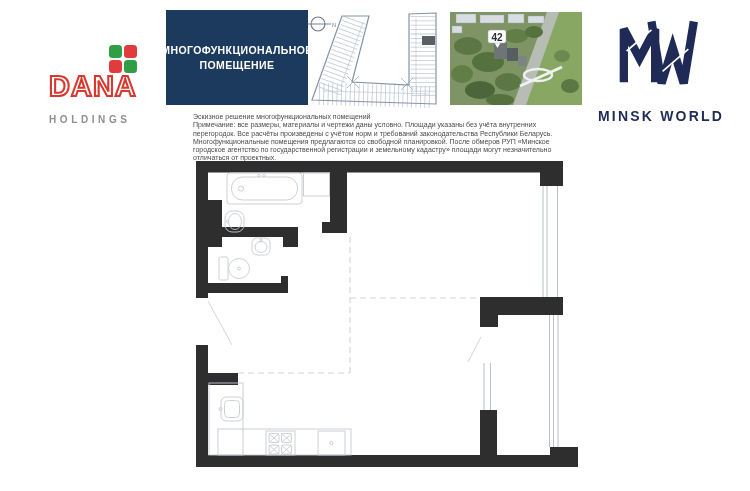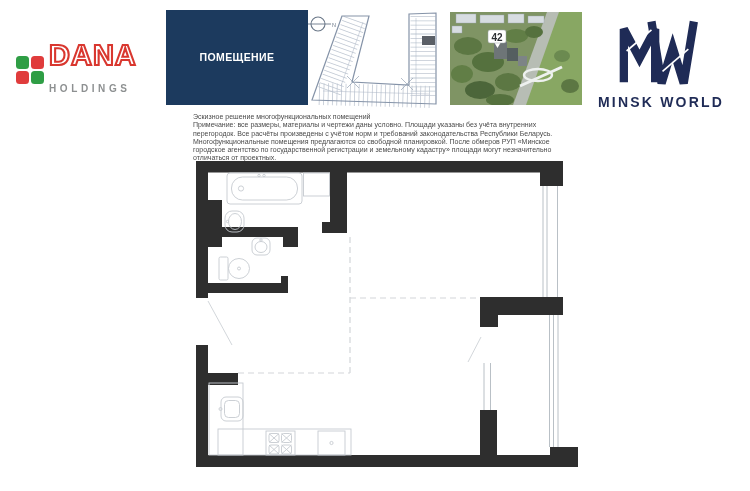--- a/index.html
+++ b/index.html
@@ -1,41 +1,41 @@
 <!DOCTYPE html>
 <html><head>
 <meta charset="utf-8">
 <style>
   html,body{margin:0;padding:0;background:#fff;}
   .stage{position:relative;width:750px;height:491px;background:#fff;overflow:hidden;
          font-family:"Liberation Sans", sans-serif;}
 
   
-  .dana{position:absolute;left:16px;top:42px;display:flex;align-items:center;}
+  .dana{position:absolute;left:44px;top:42px;display:flex;align-items:flex-end;flex-direction:column;}
   .dana-squares{display:grid;grid-template-columns:13px 13px;grid-template-rows:13px 13px;gap:2px;margin-top:3px;}
   .dana-squares span{border-radius:3.5px;display:block;}
   .sq-g{background:#2f9e45;}
   .sq-r{background:#e03c3c;}
   .dana-textcol{margin-left:5px;}
   .dana-brand{font-size:29px;font-weight:700;line-height:26px;letter-spacing:1px;
               color:#d9372f;-webkit-text-fill-color:#fff;-webkit-text-stroke:2.1px #d9372f;}
   .dana-sub{font-size:10px;font-weight:700;color:#8d9091;letter-spacing:3.6px;margin-top:15px;}
 
   
   .type-box{position:absolute;left:166px;top:10px;width:142px;height:95px;background:#1c3a5e;
             display:flex;flex-direction:column;align-items:center;justify-content:center;}
   .type-box span{color:#fff;font-size:10.5px;font-weight:700;letter-spacing:.4px;line-height:15px;}
 
   
   .site-thumb{position:absolute;left:303px;top:8px;}
   .aerial{position:absolute;left:450px;top:12px;text-align:right;}
 
   
   .mw{position:absolute;left:598px;top:16px;width:118px;text-align:center;}
-  .mw-word{font-size:14px;font-weight:700;color:#1f2b56;letter-spacing:2.2px;margin-top:4px;white-space:nowrap;}
+  .mw-word{font-size:14px;font-weight:700;color:#1f2b56;letter-spacing:2.2px;margin-top:18px;white-space:nowrap;}
 
   
   .notes{position:absolute;left:193px;top:113px;width:372px;color:#4a4a4a;}
   .notes p{margin:0;font-size:7px;line-height:8.3px;}
 
   
   .plan{position:absolute;left:185px;top:155px;}
   .caption{position:absolute;left:195px;top:467px;width:400px;text-align:center;
            font-size:11.5px;color:#3b3b3b;letter-spacing:.8px;}
 
@@ -53,20 +53,21 @@
       <span class="sq-r"></span>
       <span class="sq-g"></span>
     </div>
     <div class="dana-textcol">
       <div class="dana-brand">DANA</div>
       <div class="dana-sub">HOLDINGS</div>
     </div>
   </div>
 
   <div class="type-box">
+    <span>МНОГОФУНКЦИОНАЛЬНОЕ</span>
     <span>ПОМЕЩЕНИЕ</span>
   </div>
 
   <div class="site-thumb">
     <svg width="137" height="108" viewBox="0 0 137 108">
 
       <g>
         <circle cx="15" cy="16" r="7" fill="none" stroke="#6a7788" stroke-width="1.1"></circle>
         <line x1="5" y1="16" x2="28" y2="16" stroke="#6a7788" stroke-width="0.9"></line>
         <text x="29" y="18.5" font-size="5.5" fill="#6a7788">N</text>

